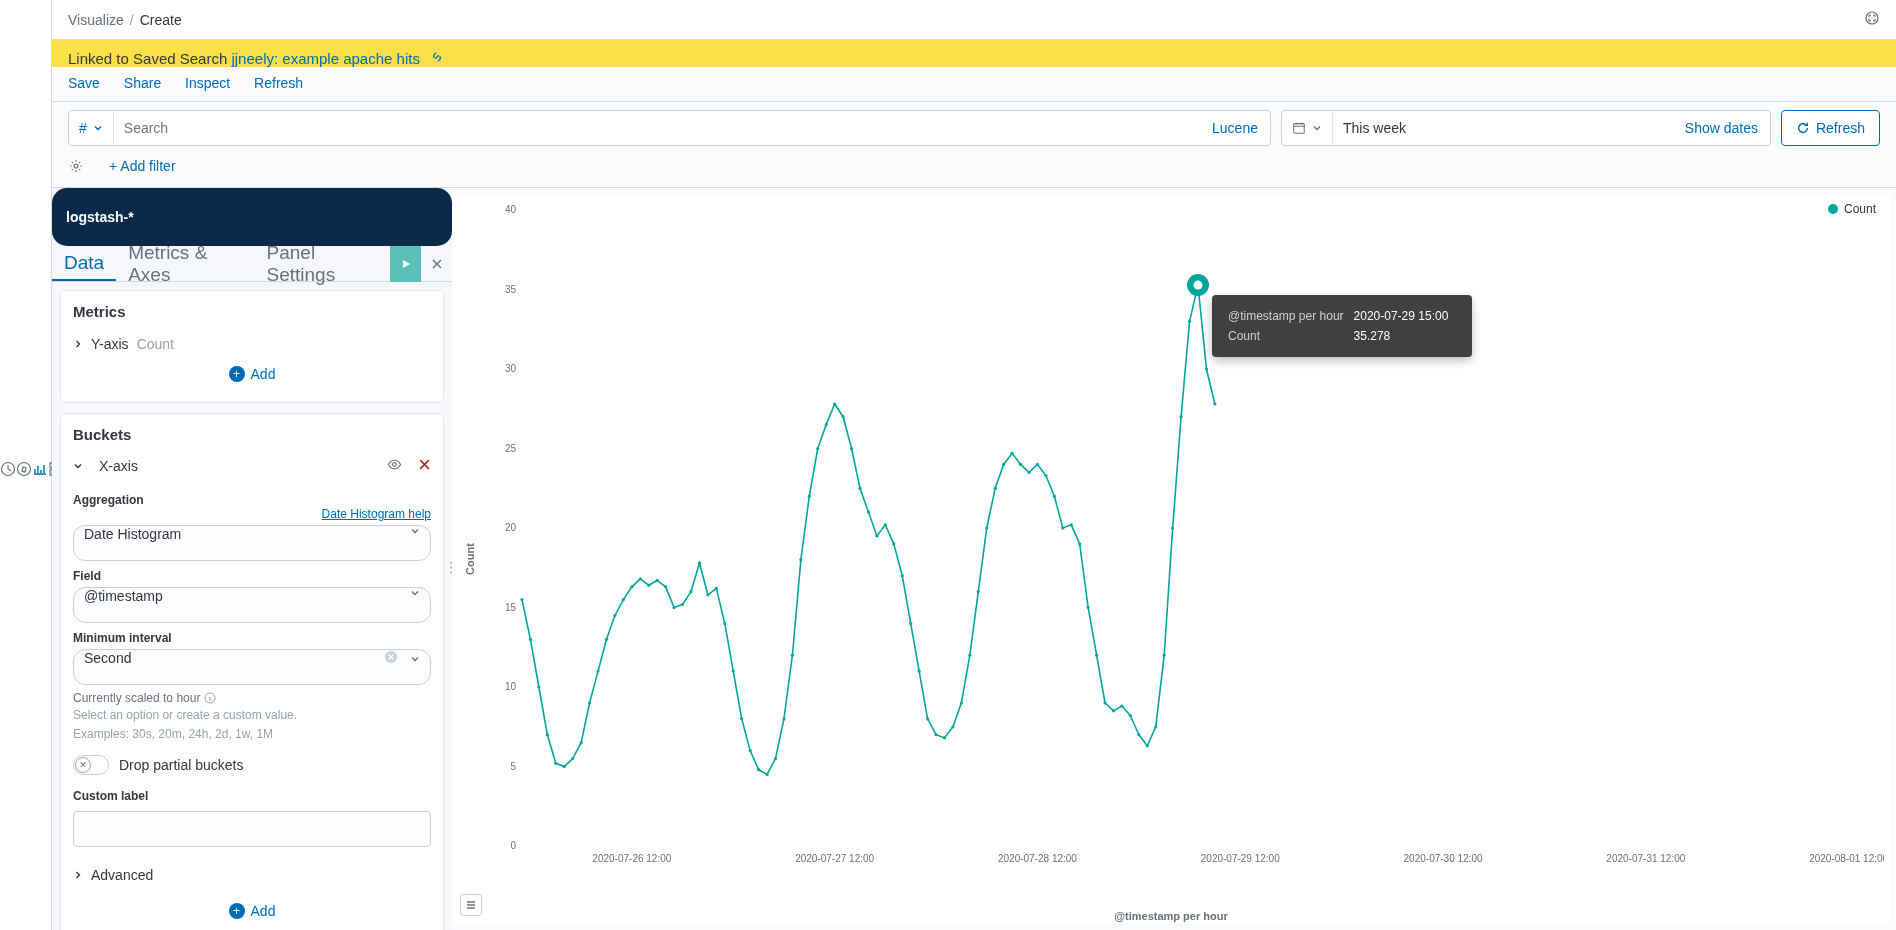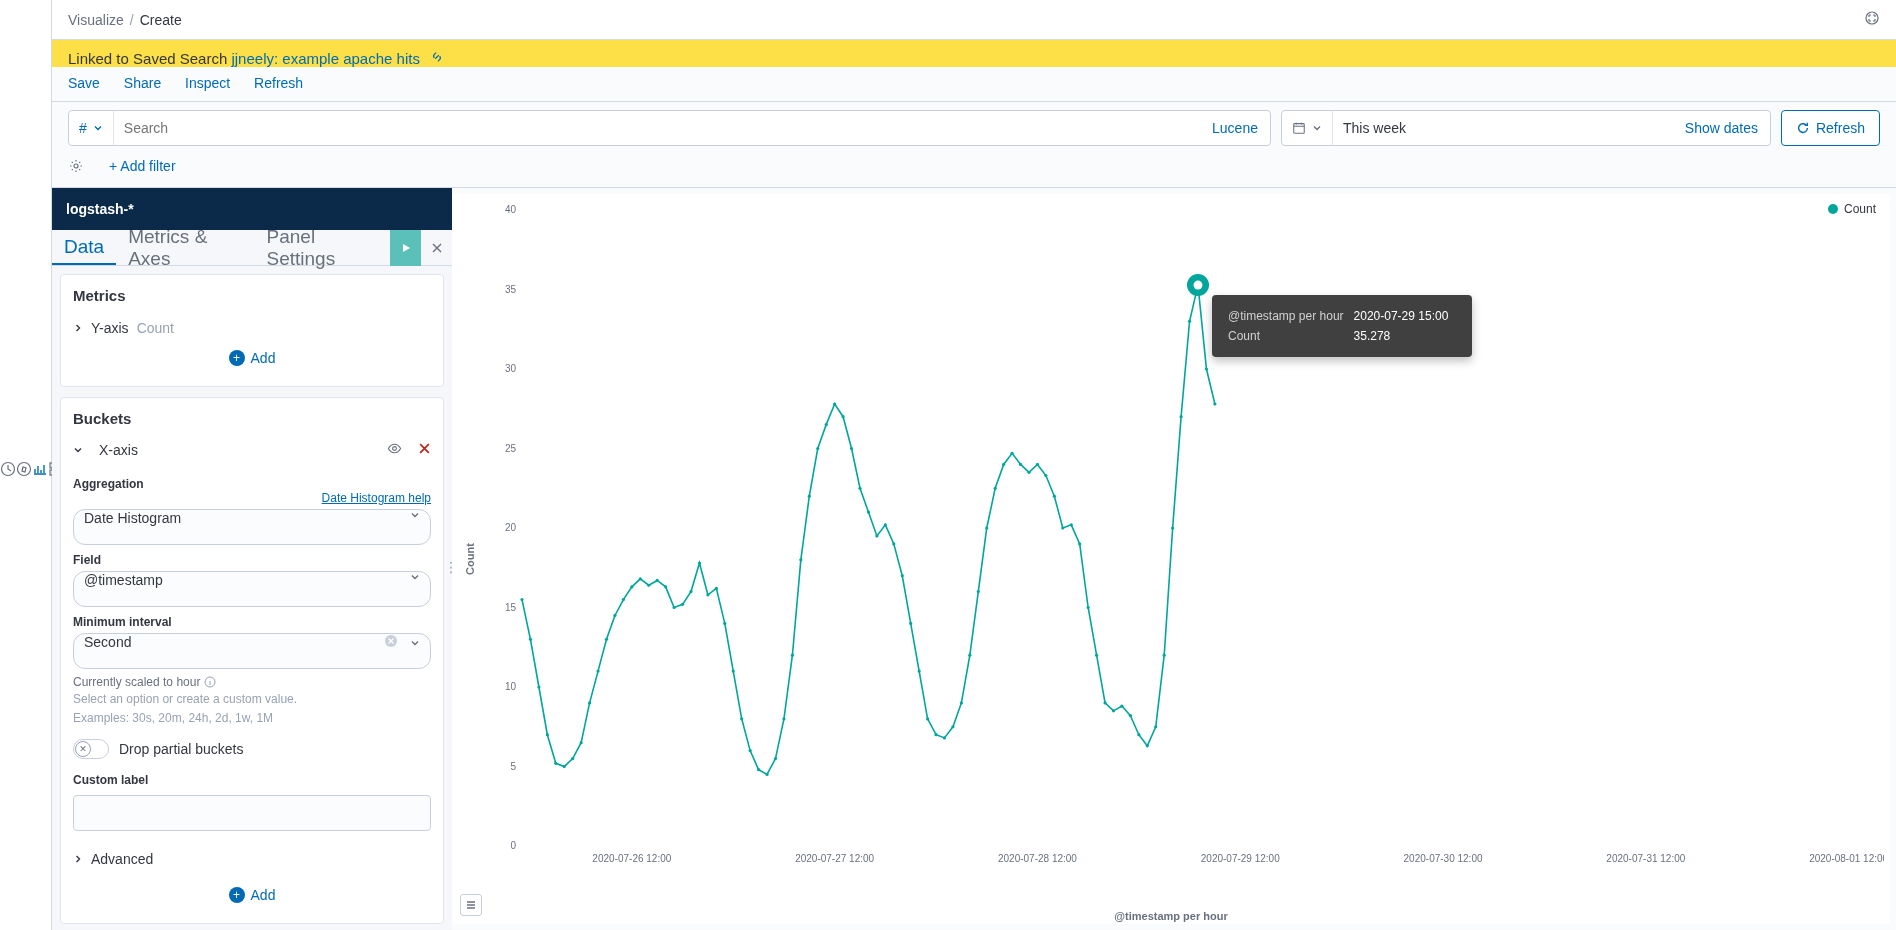--- a/index.html
+++ b/index.html
@@ -50,21 +50,21 @@
 
 .filter-row { display: flex; align-items: flex-start; gap: 25px; padding: 4px 16px 10px 16px; background: #fafbfd; border-bottom: 1px solid #d3dae6; }
 .filter-row .gear { color: #69707d; }
 .filter-row .add-filter { color: #006bb4; text-decoration: none; }
 
 
 .work-area { flex: 1; display: flex; min-height: 0; background: #fafbfd; }
 
 
 .editor { width: 400px; display: flex; flex-direction: column; background: #f5f7fa; position: relative; }
-.index-header { background: #0b2a4a; color: #fff; padding: 13px 14px; font-weight: 600; font-size: 14px; position: relative; }
+.index-header { background: #0b2a4a; color: #fff; padding: 21px 14px; font-weight: 600; font-size: 14px; position: relative; border-radius: 15px; }
 .collapse-icon { position: absolute; right: -22px; top: 8px; width: 18px; height: 18px; color: #98a2b3; }
 .tab-row { display: flex; align-items: center; background: #f5f7fa; border-bottom: 1px solid #d3dae6; height: 36px; }
 .tab { padding: 0 12px; height: 100%; display: flex; align-items: center; color: #69707d; cursor: pointer; font-size: 19px; }
 .tab.active { color: #006bb4; border-bottom: 2px solid #006bb4; }
 .tab-row .apply { margin-left: auto; width: 34px; height: 36px; background: #5bbfba; display: flex; align-items: center; justify-content: center; color: #fff; cursor: pointer; }
 .tab-row .close { width: 34px; height: 36px; display: flex; align-items: center; justify-content: center; color: #69707d; cursor: pointer; }
 .editor-body { flex: 1; overflow-y: auto; padding: 8px; position: relative; }
 .editor-body::-webkit-scrollbar { width: 10px; }
 .editor-body::-webkit-scrollbar-thumb { background: #c9cfda; border-radius: 5px; }
 .panel { background: #fff; border: 1px solid #e0e5ee; border-radius: 4px; margin-bottom: 10px; padding: 12px; }

